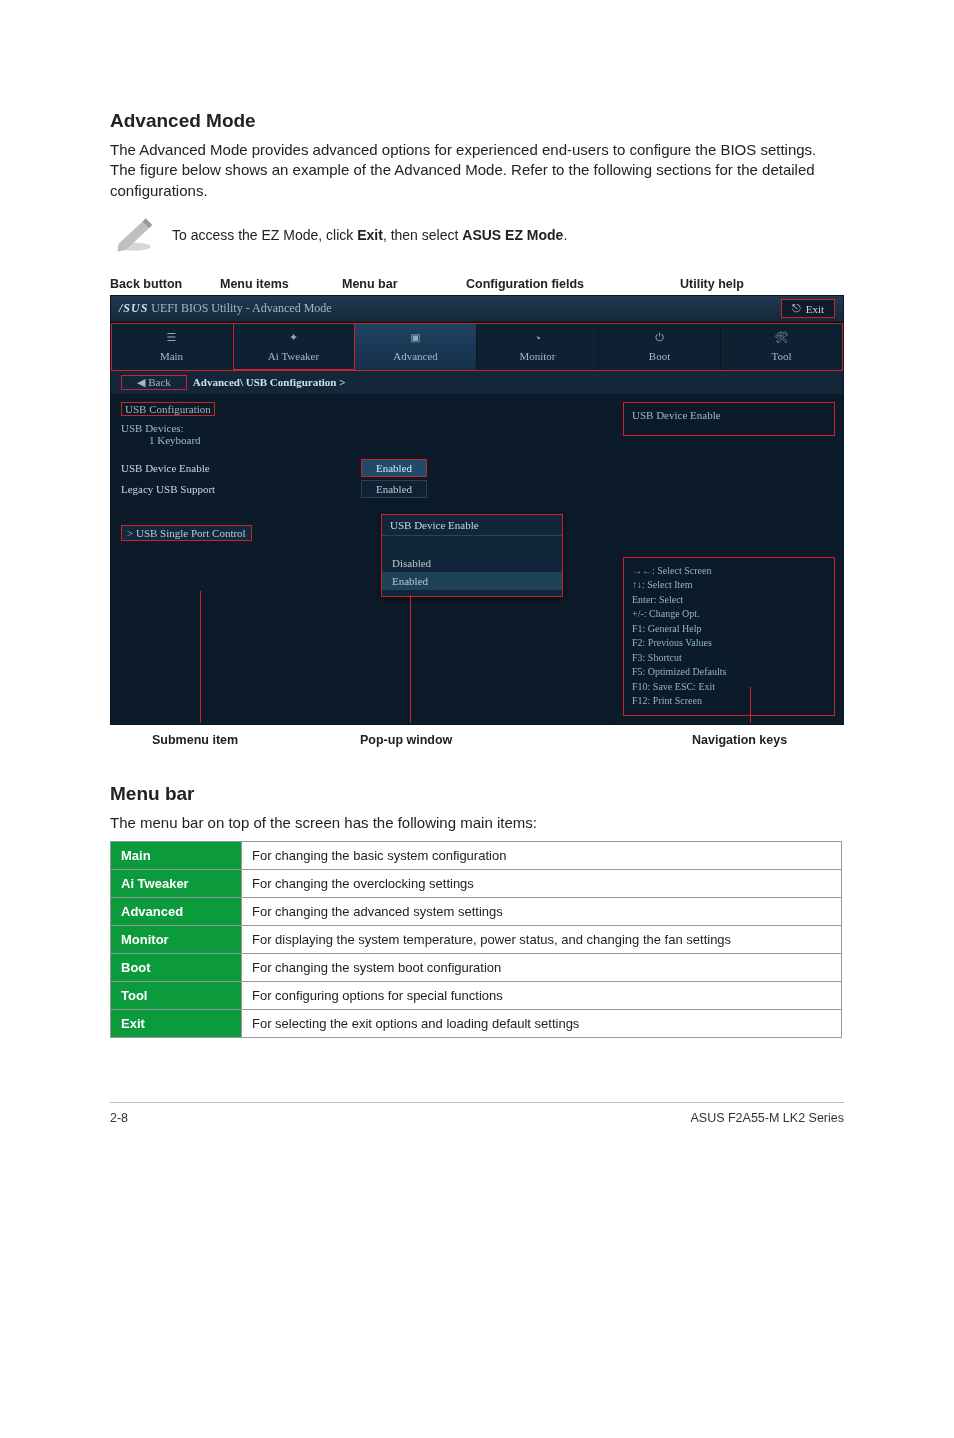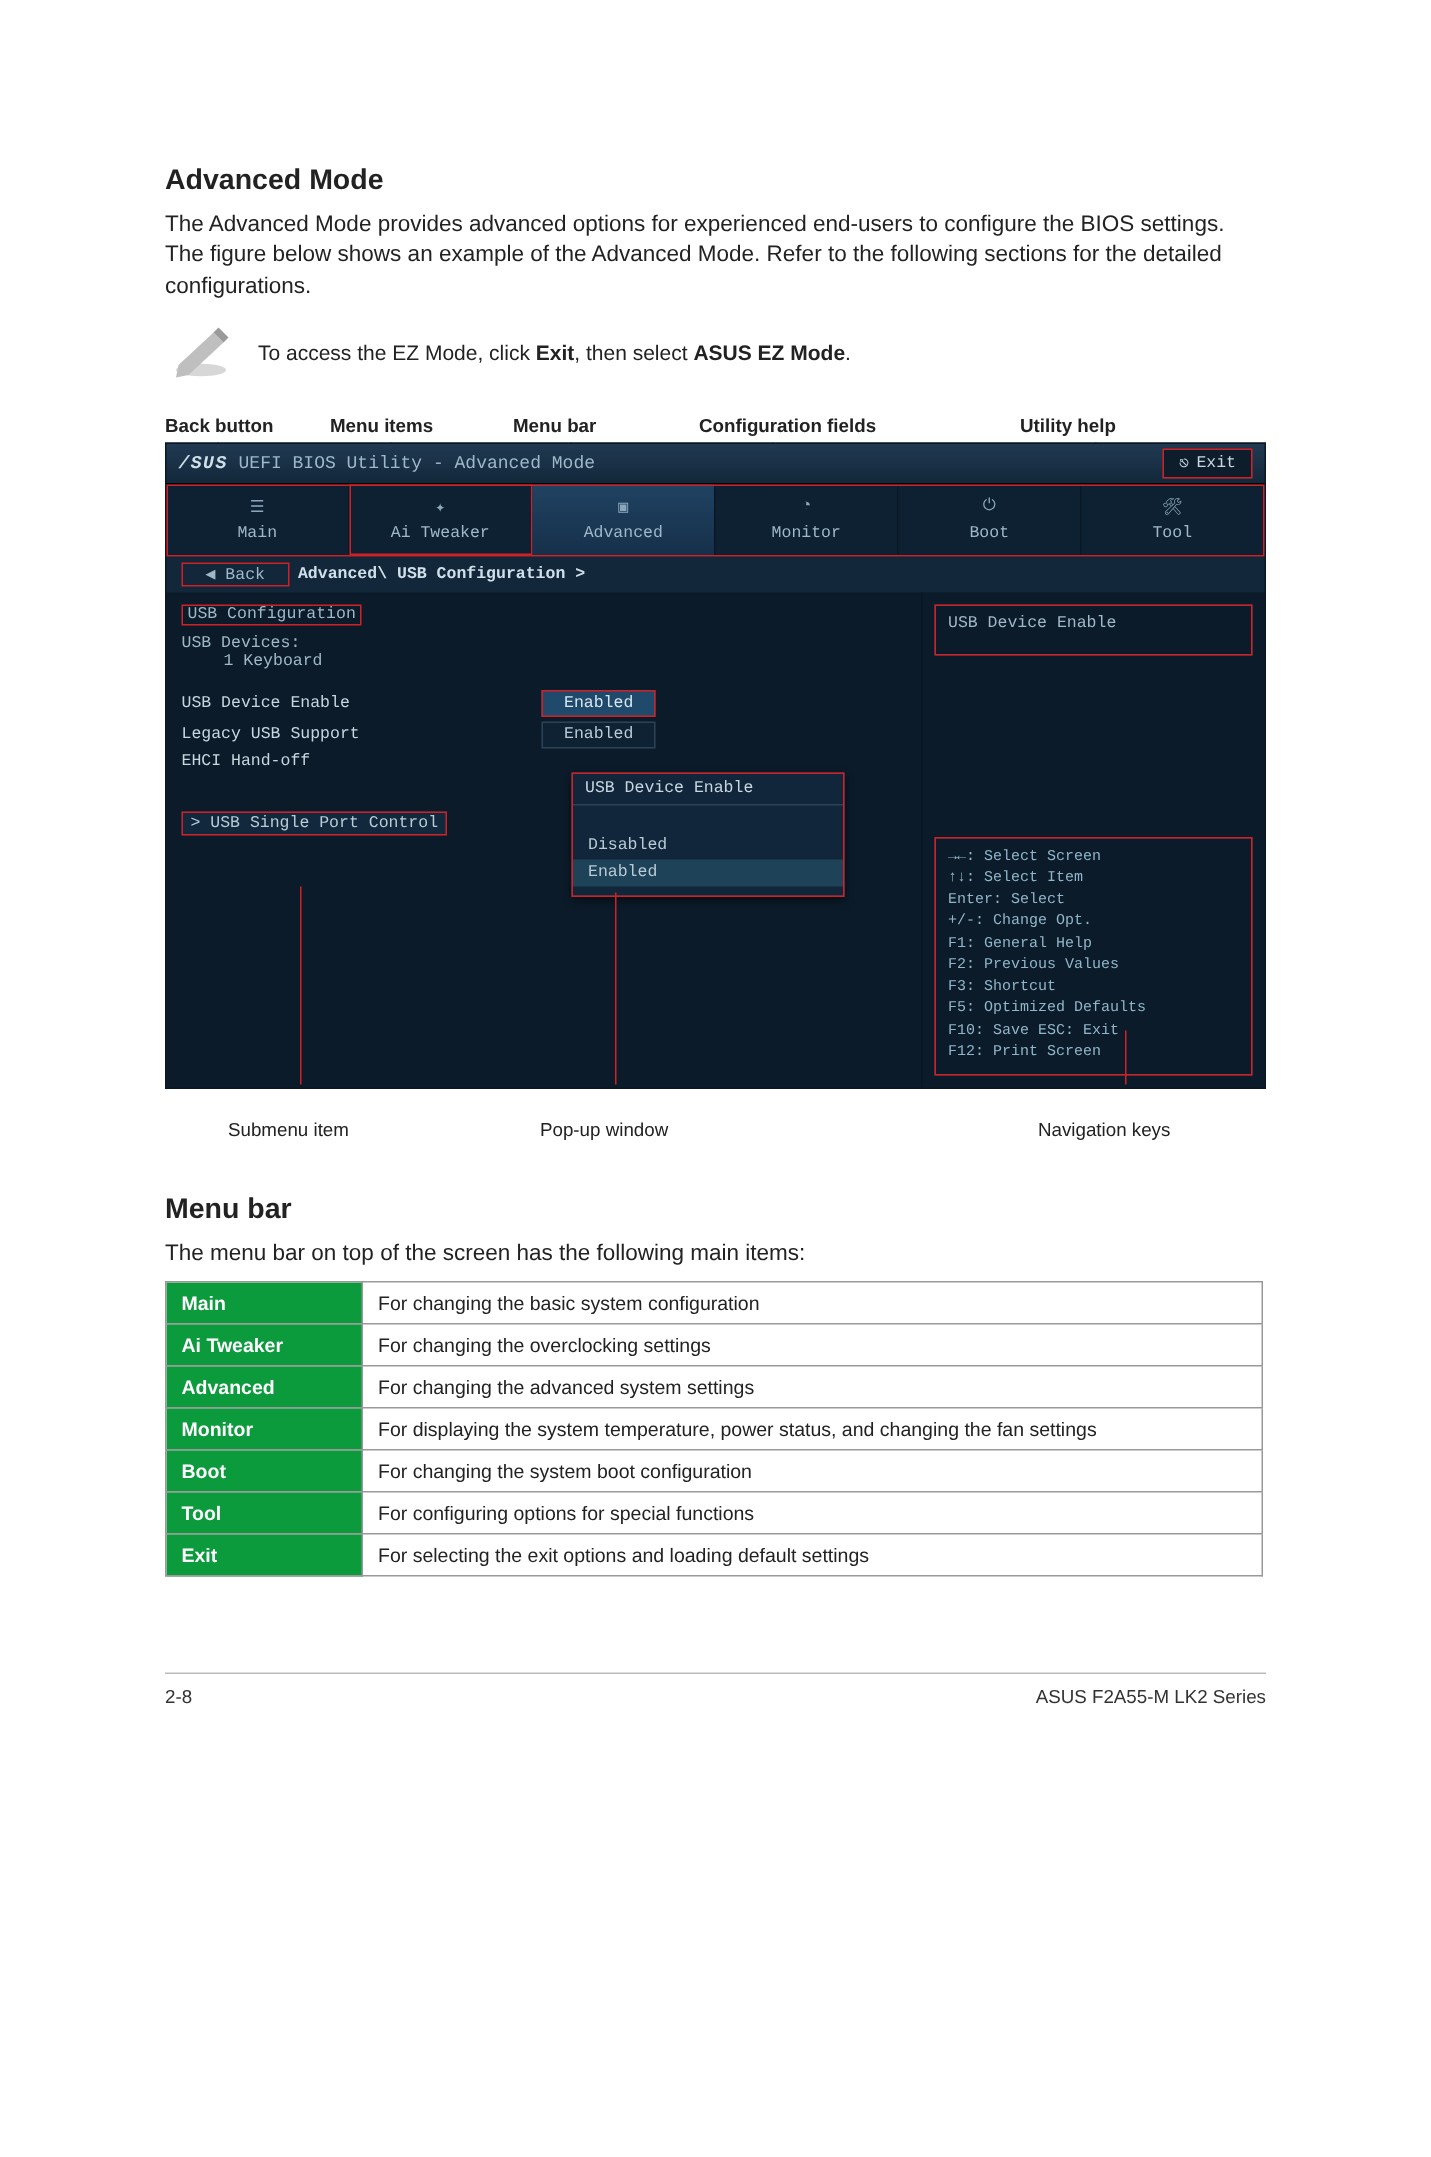--- a/index.html
+++ b/index.html
@@ -5,21 +5,21 @@
 body{margin:0;background:#fff;font-family:Arial,Helvetica,sans-serif;color:#222;width:954px}
 .page{padding:110px 110px 0 110px}
 h2.sec{font-size:19px;font-weight:bold;margin:0 0 8px 0}
 p.body{font-size:15px;line-height:1.35;margin:0 0 16px 0}
 .noterow{display:flex;align-items:center;gap:18px;margin:10px 0 24px 4px}
 .pencil{width:40px;height:36px}
 .notetxt{font-size:14px}
 .notetxt b{font-weight:bold}
 .labels{position:relative;height:18px;font-size:12.5px;font-weight:bold}
 .labels span{position:absolute;top:0}
-.bioswrap{border:1px solid #0a1826;width:732px;background:#0b1b29;color:#b8cbd6;font-family:Liberation Mono, monospace;font-size:11px;position:relative}
+.bioswrap{border:1px solid #0a1826;width:732px;background:#0b1b29;color:#b8cbd6;font-family:Liberation Serif, serif;font-size:11px;position:relative}
 .titlebar{height:26px;background:linear-gradient(#213a52,#12273a);display:flex;align-items:center;justify-content:space-between;padding:0 8px;border-bottom:1px solid #000}
 .titlebar .ttl{color:#9fb8c8;font-size:12px}
 .exitbtn{background:#0d1d2c;border:1px solid #2b4257;color:#c8d6df;padding:2px 10px;display:flex;align-items:center;gap:5px;font-size:11px}
 .tabs{display:flex;background:#0e2133;border-bottom:1px solid #06111b}
 .tab{flex:1;text-align:center;padding:6px 0 8px 0;border-right:1px solid #0a1826}
 .tab .ico{height:18px;display:flex;justify-content:center;align-items:center;margin-bottom:3px;color:#8ba8bb}
 .tab.active{background:linear-gradient(#204262,#16304a)}
 .tab .lbl{color:#9fb8c8}
 .crumb{background:#12273a;padding:4px 10px;color:#9fb8c8;display:flex;align-items:center;gap:6px}
 .crumb b{color:#cfe0ea}
@@ -32,21 +32,21 @@
 .item .k{width:240px;color:#c8d6df}
 .val{border:1px solid #2b4257;background:#0f2233;padding:2px 14px;color:#b8cbd6}
 .val.hl{background:#204a6c;color:#d8e6ef}
 .popup{position:absolute;left:270px;top:120px;width:180px;background:#11263a;border:1px solid #2b4257;box-shadow:0 2px 6px rgba(0,0,0,.6)}
 .popup .ptitle{padding:4px 8px;color:#c8d6df;border-bottom:1px solid #2b4257}
 .popup .opt{padding:3px 10px}
 .popup .opt.sel{background:#1e4258}
 .versbar{text-align:center;padding:5px 0;color:#9fb8c8;background:#0c1b29;border-top:1px solid #091521;font-size:10.5px}
 .redbox{outline:1px solid #d02226;outline-offset:-1px}
 .leadline{position:absolute;background:#d02226}
-.botlabels{position:relative;height:24px;font-size:12.5px;font-weight:normal;margin:20px 0 26px 0}
+.botlabels{position:relative;height:24px;font-size:12.5px;font-weight:bold;margin:8px 0 26px 0}
 .botlabels span{position:absolute}
 table.menut{border-collapse:collapse;width:732px;font-size:13px;margin-top:8px}
 table.menut td{border:1px solid #999;padding:6px 10px}
 table.menut td.h{background:#0b9a3c;color:#fff;font-weight:bold;width:110px}
 .footer{display:flex;justify-content:space-between;font-size:12.5px;color:#333;margin:64px 0 0 0;border-top:1px solid #bbb;padding:8px 0 0 0}
 .asus-logo{display:inline-flex;align-items:center}
 </style>
 </head>
 <body>
 
@@ -127,23 +127,20 @@
           <div style="padding-left:28px;color:#9fb8c8">1 Keyboard</div>
           <div style="height:10px"></div>
           <div class="item">
               <span class="k">USB Device Enable</span>
               <span class="val hl redbox">Enabled</span>
             </div>
           <div class="item">
               <span class="k">Legacy USB Support</span>
               <span class="val">Enabled</span>
             </div>
-          <div class="item">
-              <span class="k">EHCI Hand-off</span>
-            </div>
           <div style="height:24px"></div>
           <div class="redbox" style="display:inline-block;padding:2px 6px;background:#12283c"><span>&gt; USB Single Port Control</span></div>
 
           <div class="popup redbox">
             <div class="ptitle">USB Device Enable</div>
             <div style="height:18px"></div>
             <div class="opt">Disabled</div>
             <div class="opt sel">Enabled</div>
             <div style="height:6px"></div>
           </div>

